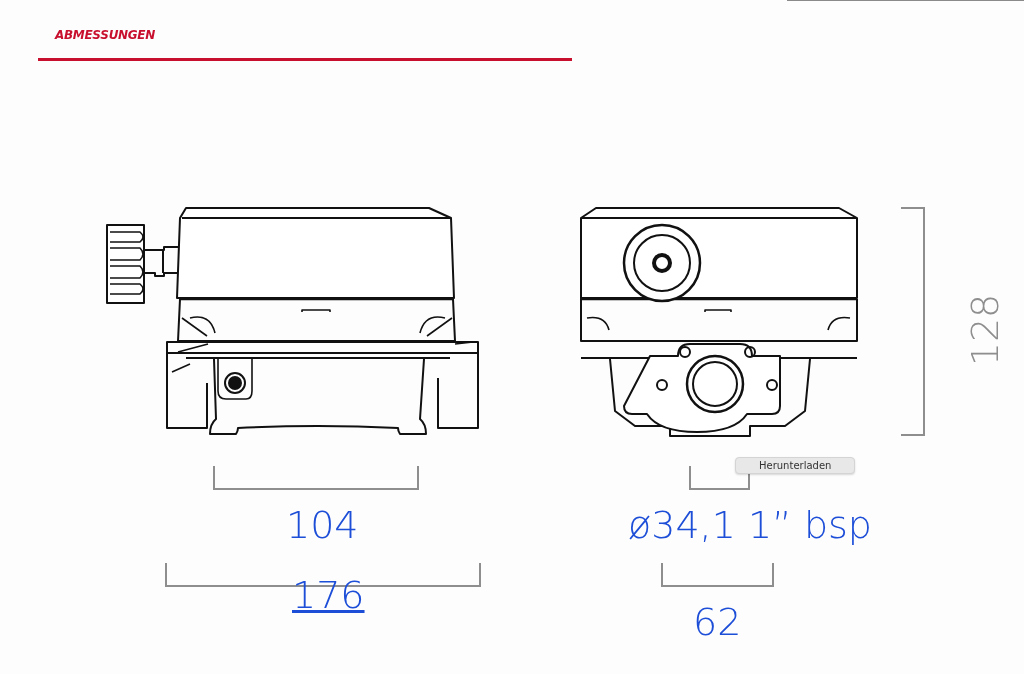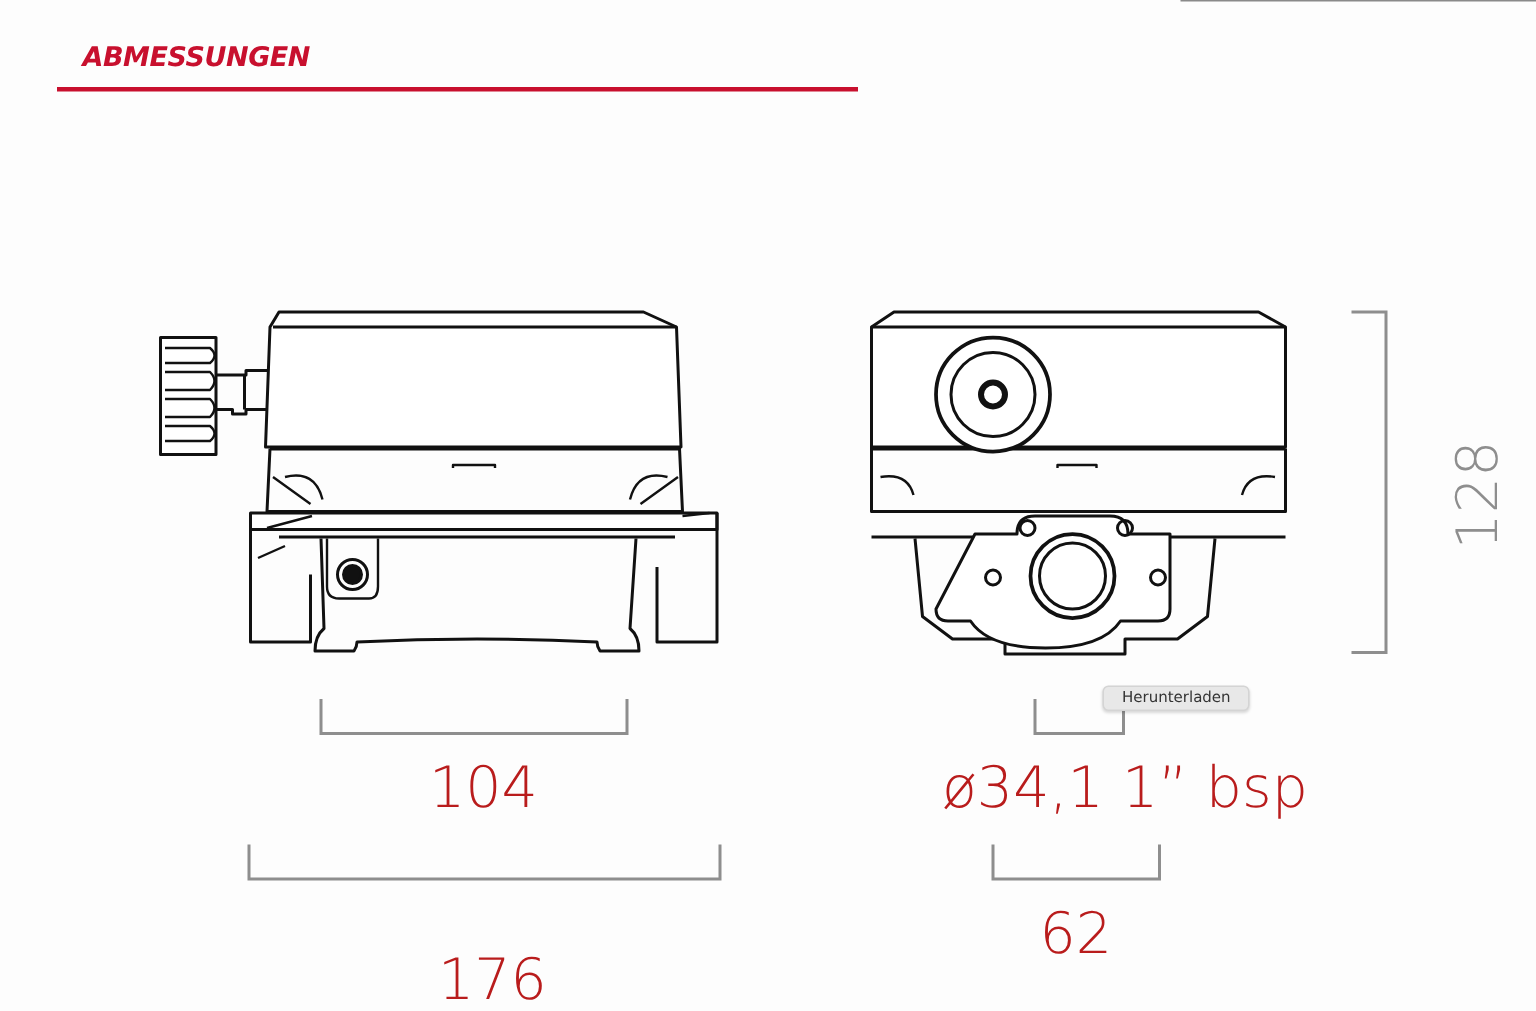--- a/index.html
+++ b/index.html
@@ -1,24 +1,24 @@
 <!DOCTYPE html>
 <html><head>
 <meta charset="utf-8">
 <style>
   html, body { margin:0; padding:0; background:#fdfdfd; }
   body { width:1024px; height:674px; position:relative; overflow:hidden; font-family:"DejaVu Sans", sans-serif; }
   .top-rule { position:absolute; left:787px; top:0; width:237px; height:1px; background:#8a8a8a; }
-  .section-title { position:absolute; left:55px; top:28px; color:#c8102e; font-family:"DejaVu Sans", sans-serif; font-weight:bold; font-style:italic; font-size:18px; letter-spacing:-0.3px; }
+  .section-title { position:absolute; left:55px; top:28px; color:#c8102e; font-family:"DejaVu Sans", sans-serif; font-weight:bold; font-style:italic; font-size:12px; letter-spacing:-0.3px; }
   .title-rule { position:absolute; left:38px; top:58px; width:534px; height:3px; background:#c8102e; }
   svg.drawing { position:absolute; left:0; top:0; }
-  .dim { position:absolute; color:#b91c1c; font-family:"DejaVu Sans", sans-serif; font-weight:300; font-size:38px; line-height:1; white-space:nowrap; }
+  .dim { position:absolute; color:#1d4ed8; font-family:"DejaVu Sans", sans-serif; font-weight:300; font-size:38px; line-height:1; white-space:nowrap; }
   .dim-vert { position:absolute; left:945px; top:300px; width:80px; height:60px; transform-origin:center; }
   .dim-vert span { display:block; transform:rotate(-90deg); transform-origin:center; color:#8e8e8e; font-size:38px; font-weight:300; text-align:center; line-height:60px; }
-  .tooltip { position:absolute; left:735px; top:457px; padding:2px 12px; background:#e8e8e8; border:1px solid #d4d4d4; border-radius:4px; font-size:10px; color:#333; box-shadow:0 1px 2px rgba(0,0,0,0.15); }
+  .tooltip { position:absolute; left:735px; top:457px; padding:2px 23px; background:#e8e8e8; border:1px solid #d4d4d4; border-radius:4px; font-size:10px; color:#333; box-shadow:0 1px 2px rgba(0,0,0,0.15); }
 </style>
 </head>
 <body>
 
 <div class="top-rule"></div>
 <div class="section-title">ABMESSUNGEN</div>
 <div class="title-rule"></div>
 
 <svg class="drawing" width="1024" height="674" viewBox="0 0 1024 674">
   <g fill="none" stroke="#111" stroke-width="2" stroke-linejoin="round">
@@ -80,20 +80,20 @@
   <g fill="none" stroke="#8e8e8e" stroke-width="2">
     <path d="M214 466 v23 h204 v-23"></path>
     <path d="M166 563 v23 h314 v-23"></path>
     <path d="M690 466 v23 h59 v-23"></path>
     <path d="M662 563 v23 h111 v-23"></path>
     <path d="M901 208 h23 v227 h-23"></path>
   </g>
 </svg>
 
 <div class="dim" style="left:286px; top:506px;">104</div>
-<div class="dim" style="left:292px; top:634px;">176</div>
+<div class="dim" style="left:292px; top:576px;text-decoration:underline;">176</div>
 <div class="dim" style="left:628px; top:506px;">ø34,1 1” bsp</div>
 <div class="dim" style="left:693px; top:603px;text-align:center;">62</div>
 <div class="dim-vert">
     <span>128</span>
   </div>
 
 <div class="tooltip">Herunterladen</div>
 
 </body></html>

